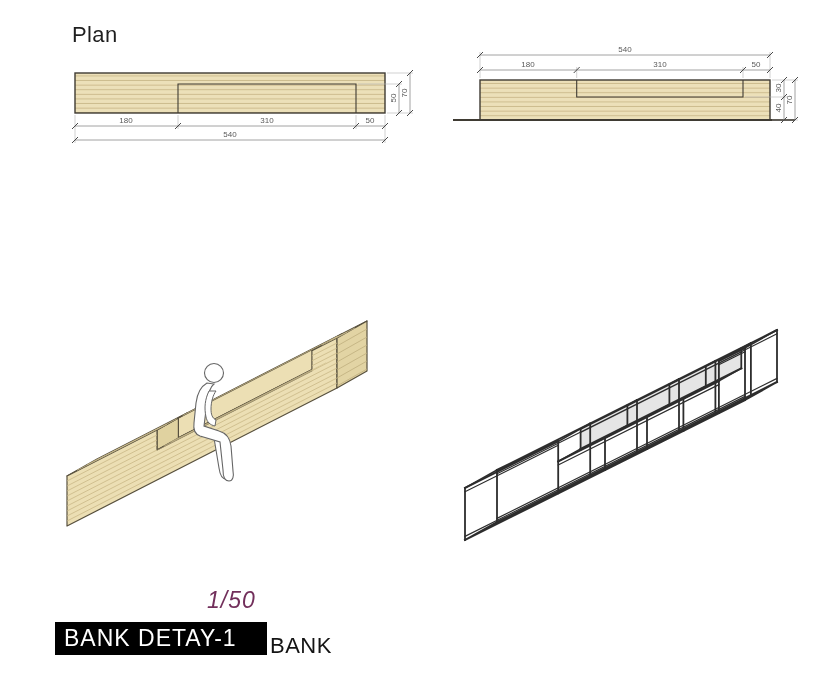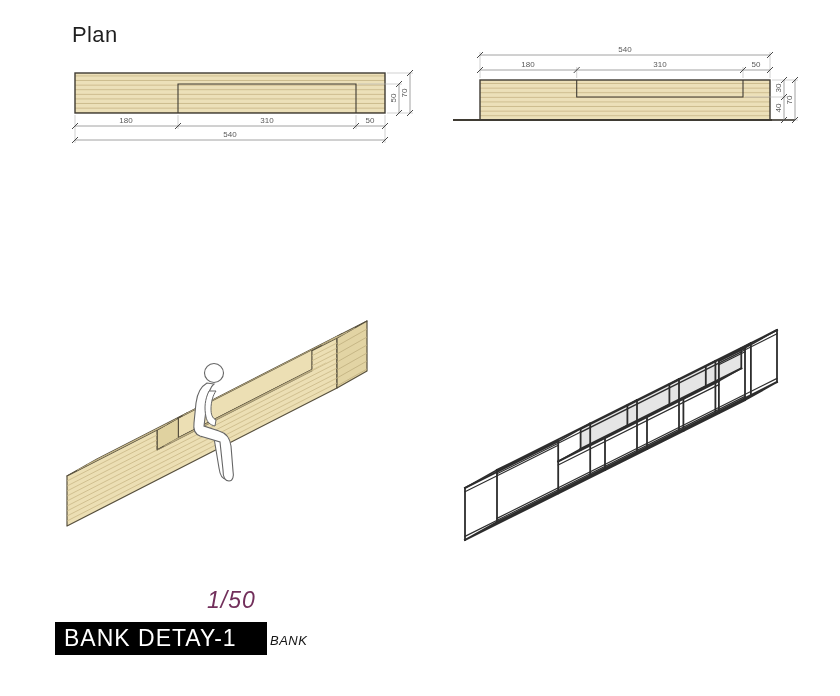--- a/index.html
+++ b/index.html
@@ -5,21 +5,21 @@
   * { margin:0; padding:0; box-sizing:border-box; }
   html,body { background:#ffffff; }
   body { font-family:"Liberation Sans", sans-serif; }
   .sheet { position:relative; width:840px; height:696px; background:#ffffff; overflow:hidden;border-radius:13px; }
   .view-label { position:absolute; font-size:22px; color:#1f1f1f; letter-spacing:.4px; }
   .sheet svg { position:absolute; overflow:visible; }
   .dim-text { font-size:8px; fill:#5a5a5a; }
   .scale { position:absolute; font-size:23px; color:#722f5b; letter-spacing:1px;font-style:italic; }
   .title-bar { position:absolute; background:#000000; color:#ffffff; display:flex; align-items:center;
                padding:0 9px; font-size:23px; font-weight:500; letter-spacing:1px; height:33px; }
-  .tag { position:absolute; font-size:13px; color:#141414; letter-spacing:.5px;font-style:italic; }
+  .tag { position:absolute; font-size:22px; color:#141414; letter-spacing:.5px; }
 </style>
 </head>
 <body>
 
 <div class="sheet">
 
   <div class="view-label" style="left:72px;top:22px">Plan</div>
 
   <svg style="left:60px;top:58px" width="360" height="100" viewBox="0 0 360 100">
     <defs>

